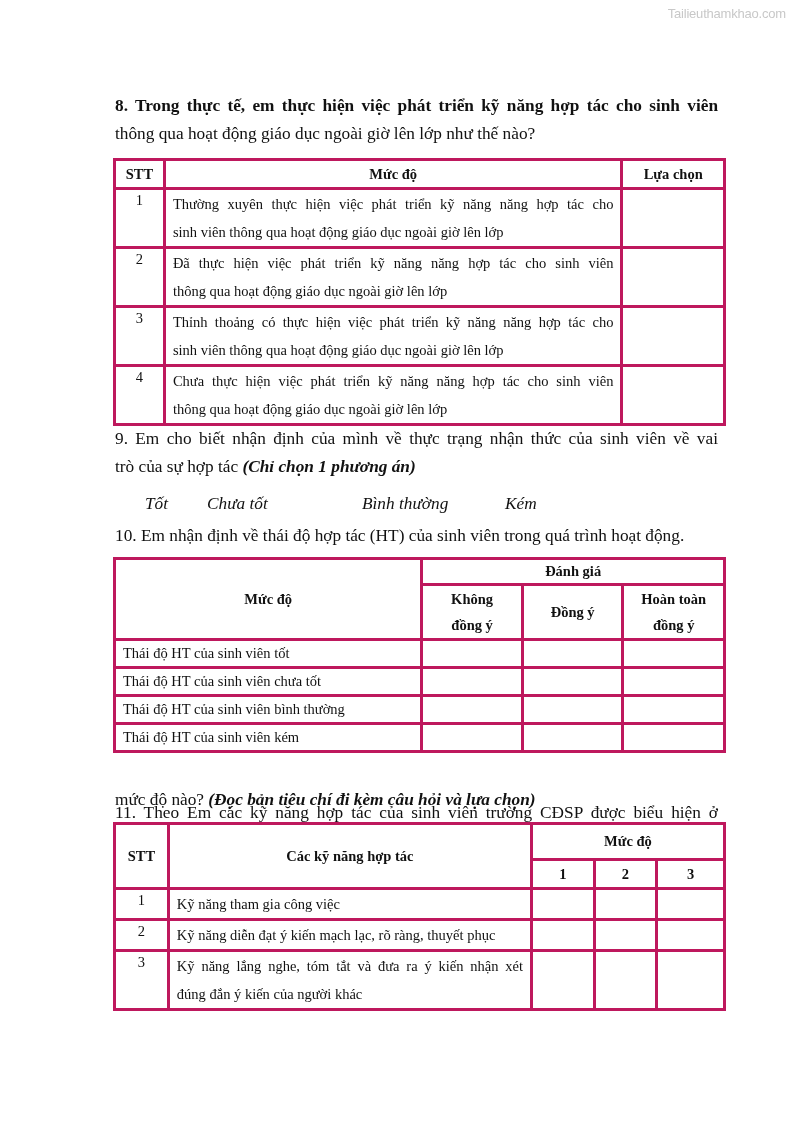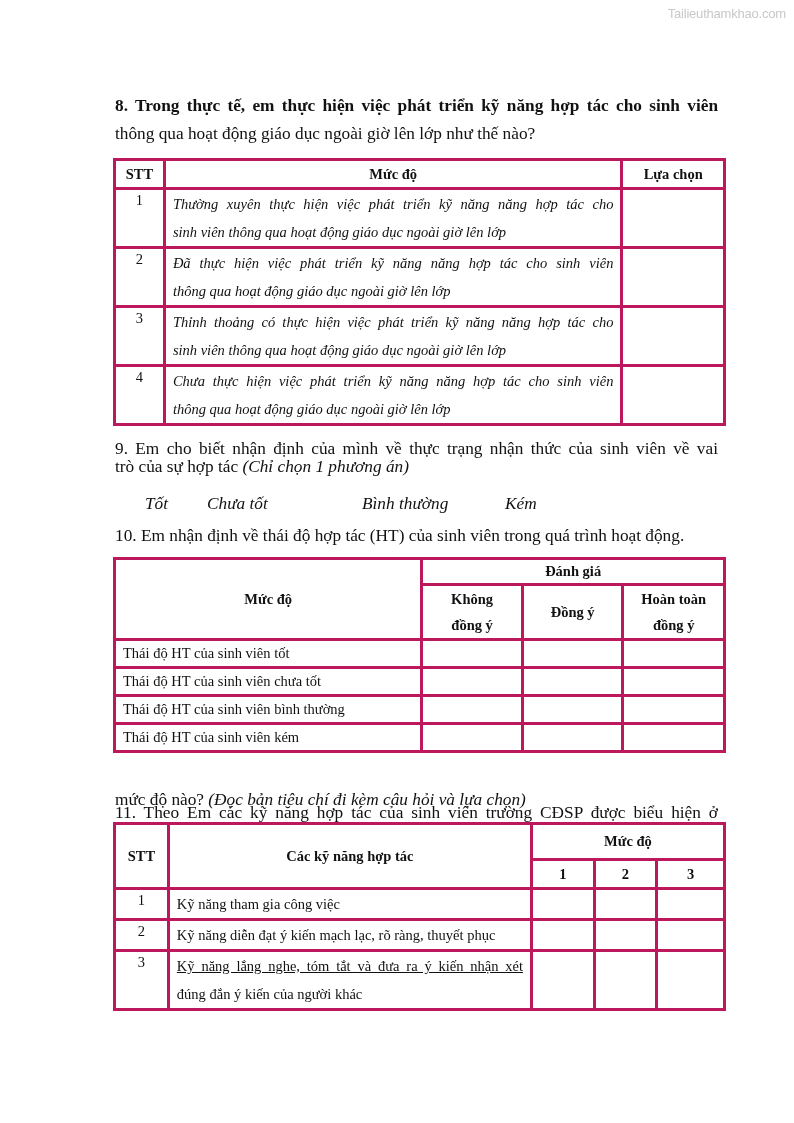--- a/index.html
+++ b/index.html
@@ -9,29 +9,29 @@
                font-size: 13px; color: #c8c8c8; letter-spacing: -0.2px; }
   .para { position: absolute; left: 115px; width: 603px; font-size: 17.3px; line-height: 28px; text-align: justify; text-align-last: left; margin: 0; }
   .just { text-align: justify; text-align-last: justify; }
   .options { position: absolute; left: 145px; top: 490px; font-size: 17.3px; font-style: italic; line-height: 28px; }
   .options span { position: absolute; white-space: nowrap; }
   table { position: absolute; border-collapse: collapse; font-size: 14.5px; }
   td, th { border: 3px solid #be185d; padding: 0; vertical-align: middle; }
   th { font-weight: bold; text-align: center; }
   .t1 { left: 113px; top: 158px; width: 613px; }
   .t1 td.num { text-align: center; vertical-align: top; padding-top: 2px; }
-  .t1 td.txt { padding: 0 7px; line-height: 28px; text-align: justify; text-align-last: left; font-style: italic; }
+  .t1 td.txt { padding: 0 7px; line-height: 28px; text-align: justify; text-align-last: left; }
   .t1 td.txt .l1 { display: block; text-align: justify; text-align-last: justify; }
   .t2 { left: 113px; top: 557px; width: 613px; }
   .t2 td.txt { padding: 0 7px; height: 25px; line-height: 25px; }
   .t3 { left: 113px; top: 822px; width: 613px; }
   .t3 td.num { text-align: center; vertical-align: top; padding-top: 2px; }
   .t3 td.txt { padding: 0 7px; line-height: 28px; }
-  .t3 td.txt .l1 { display: block; text-align: justify; text-align-last: justify; text-decoration: underline; }
-  .italic { font-style: italic; }
+  .t3 td.txt .l1 { display: block; text-align: justify; text-align-last: justify; }
+  .italic { font-style: italic; font-weight: bold; }
 </style>
 </head>
 <body>
 
 <div class="watermark">Tailieuthamkhao.com</div>
 
 <p class="para just" style="top:92px;font-weight:bold;">8. Trong thực tế, em thực hiện việc phát triển kỹ năng hợp tác cho sinh viên</p>
 <p class="para" style="top:120px;">thông qua hoạt động giáo dục ngoài giờ lên lớp như thế nào?</p>
 
 <table class="t1">
@@ -62,21 +62,21 @@
     <td></td>
   </tr>
   <tr style="height:56px">
     <td class="num">4</td>
     <td class="txt"><span class="l1">Chưa thực hiện việc phát triển kỹ năng năng hợp tác cho sinh viên</span><span>thông qua hoạt động giáo dục ngoài giờ lên lớp</span></td>
     <td></td>
   </tr>
 </tbody>
   </table>
 
-<p class="para just" style="top:435px;">9. Em cho biết nhận định của mình về thực trạng nhận thức của sinh viên về vai</p>
+<p class="para just" style="top:425px;">9. Em cho biết nhận định của mình về thực trạng nhận thức của sinh viên về vai</p>
 <p class="para" style="top:453px;"><span>trò của sự hợp tác </span><span class="italic">(Chỉ chọn 1 phương án)</span></p>
 <div class="options">
   <span style="left:0px">Tốt</span>
   <span style="left:62px">Chưa tốt</span>
   <span style="left:217px">Bình thường</span>
   <span style="left:360px">Kém</span>
 </div>
 
 <p class="para" style="top:522px; width:620px;">10. Em nhận định về thái độ hợp tác (HT) của sinh viên trong quá trình hoạt động.</p>
 

